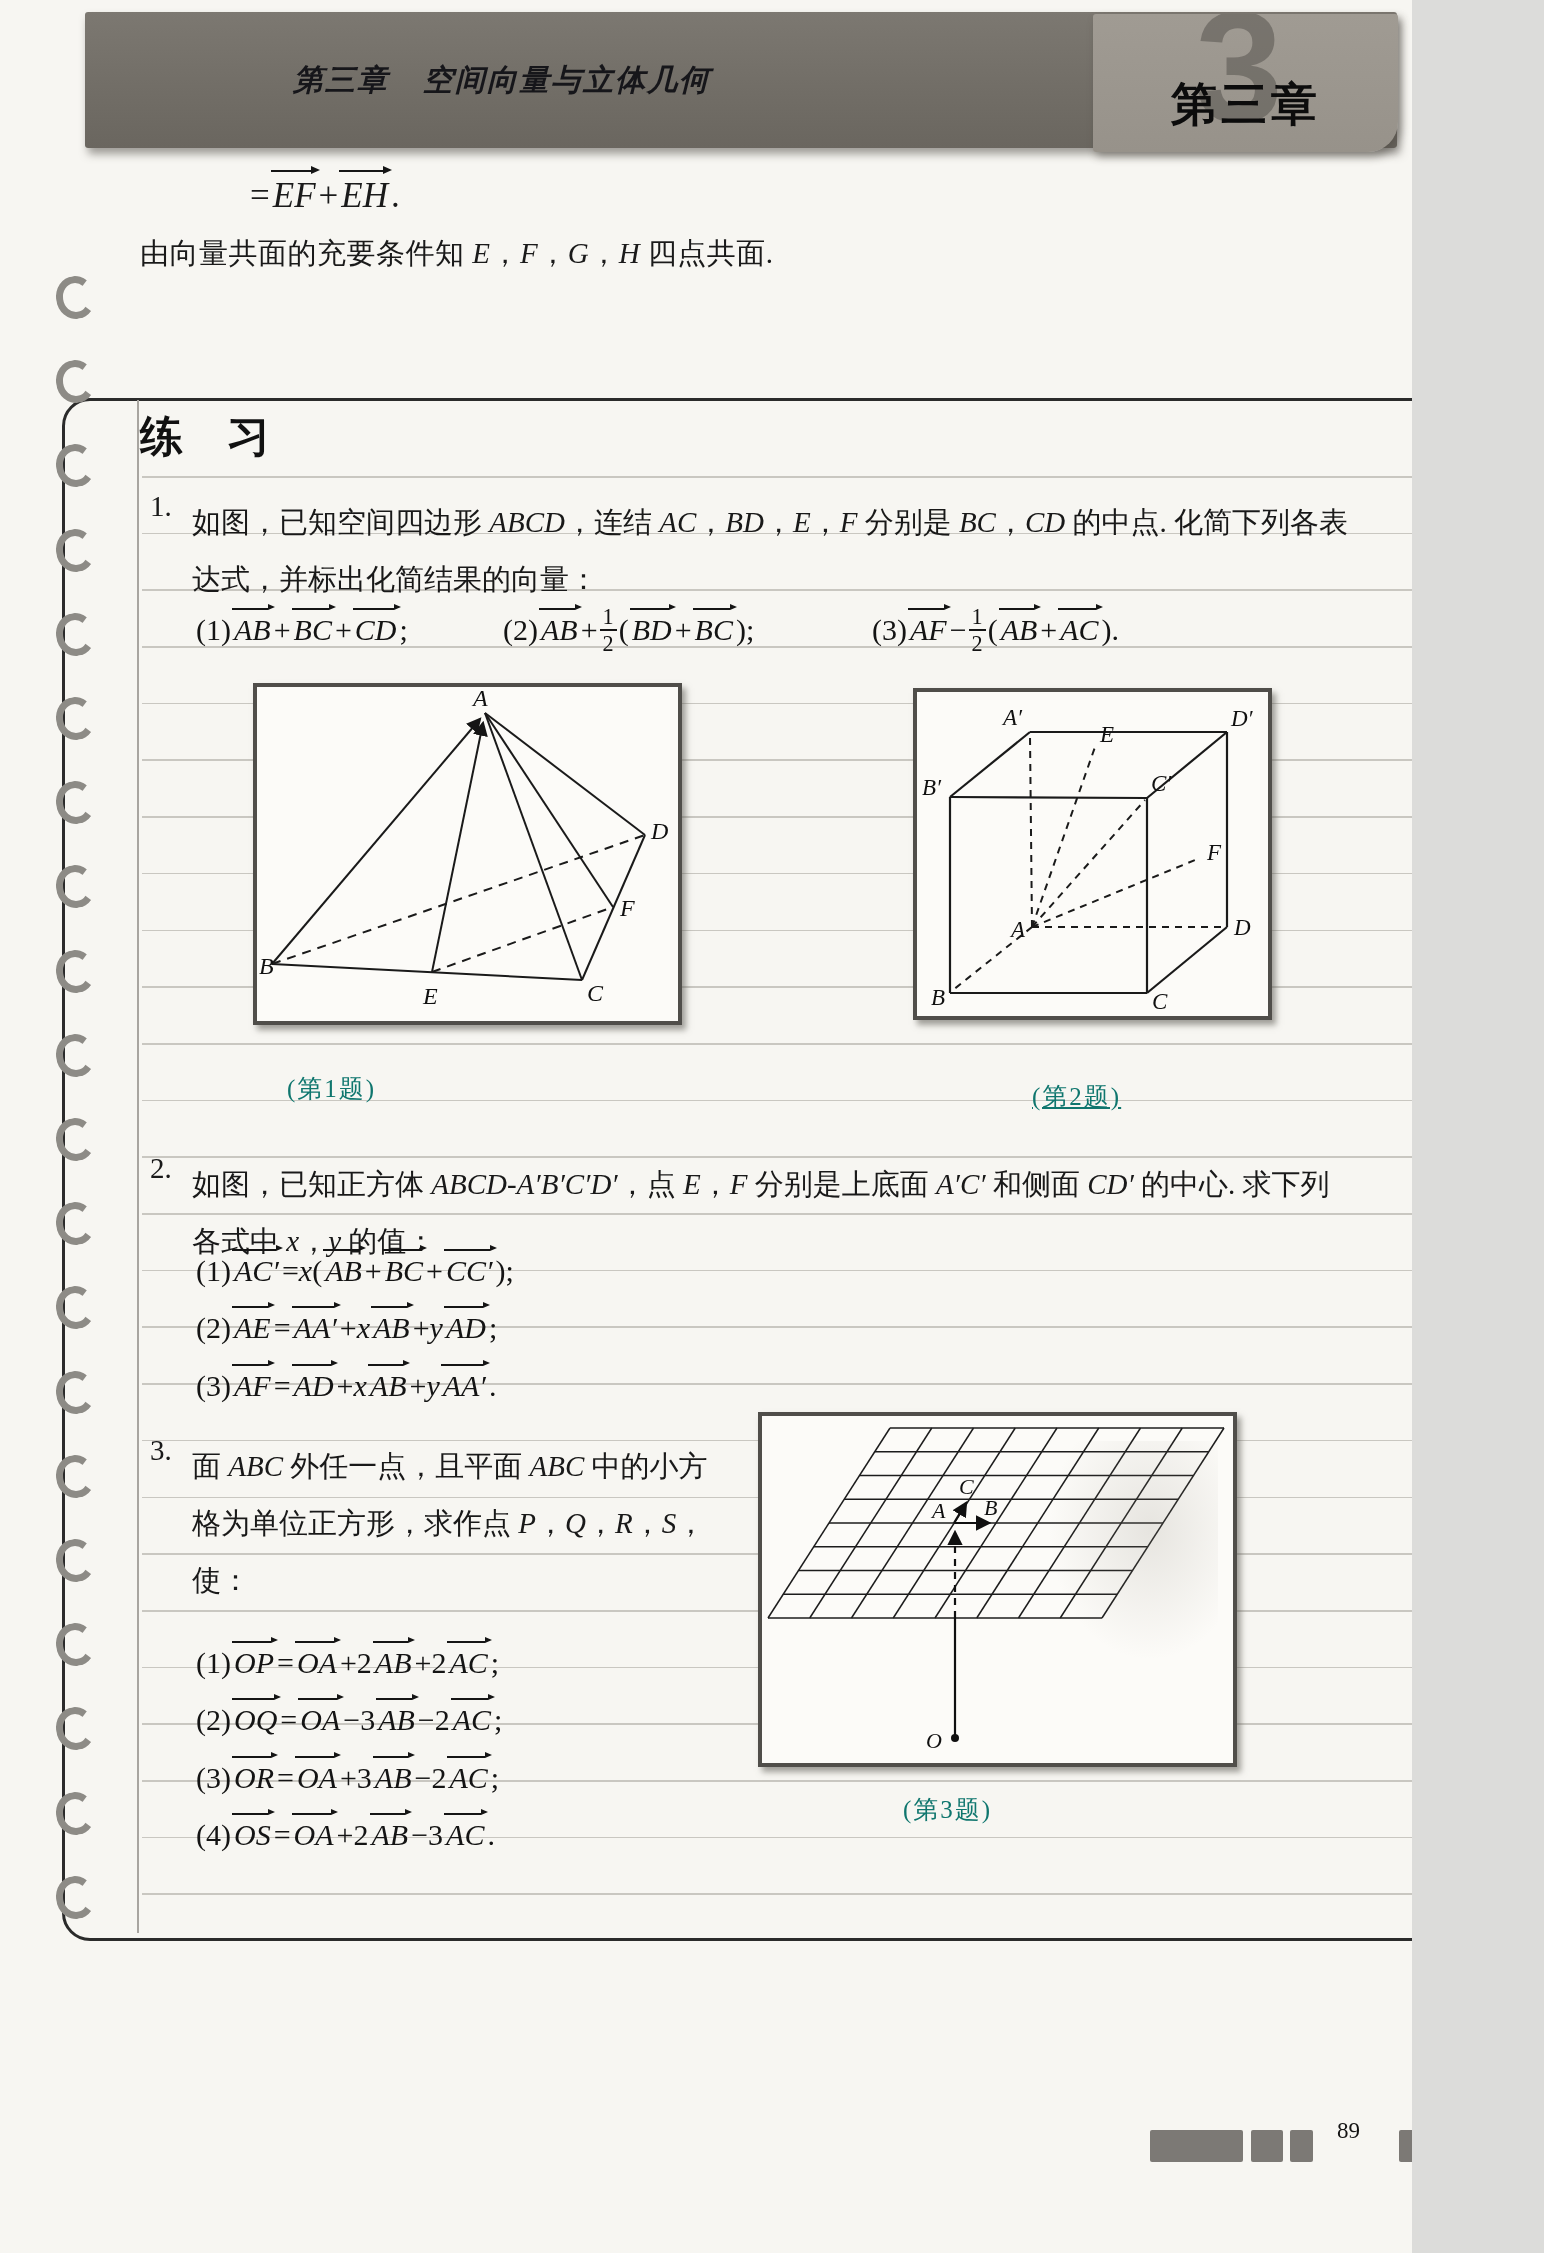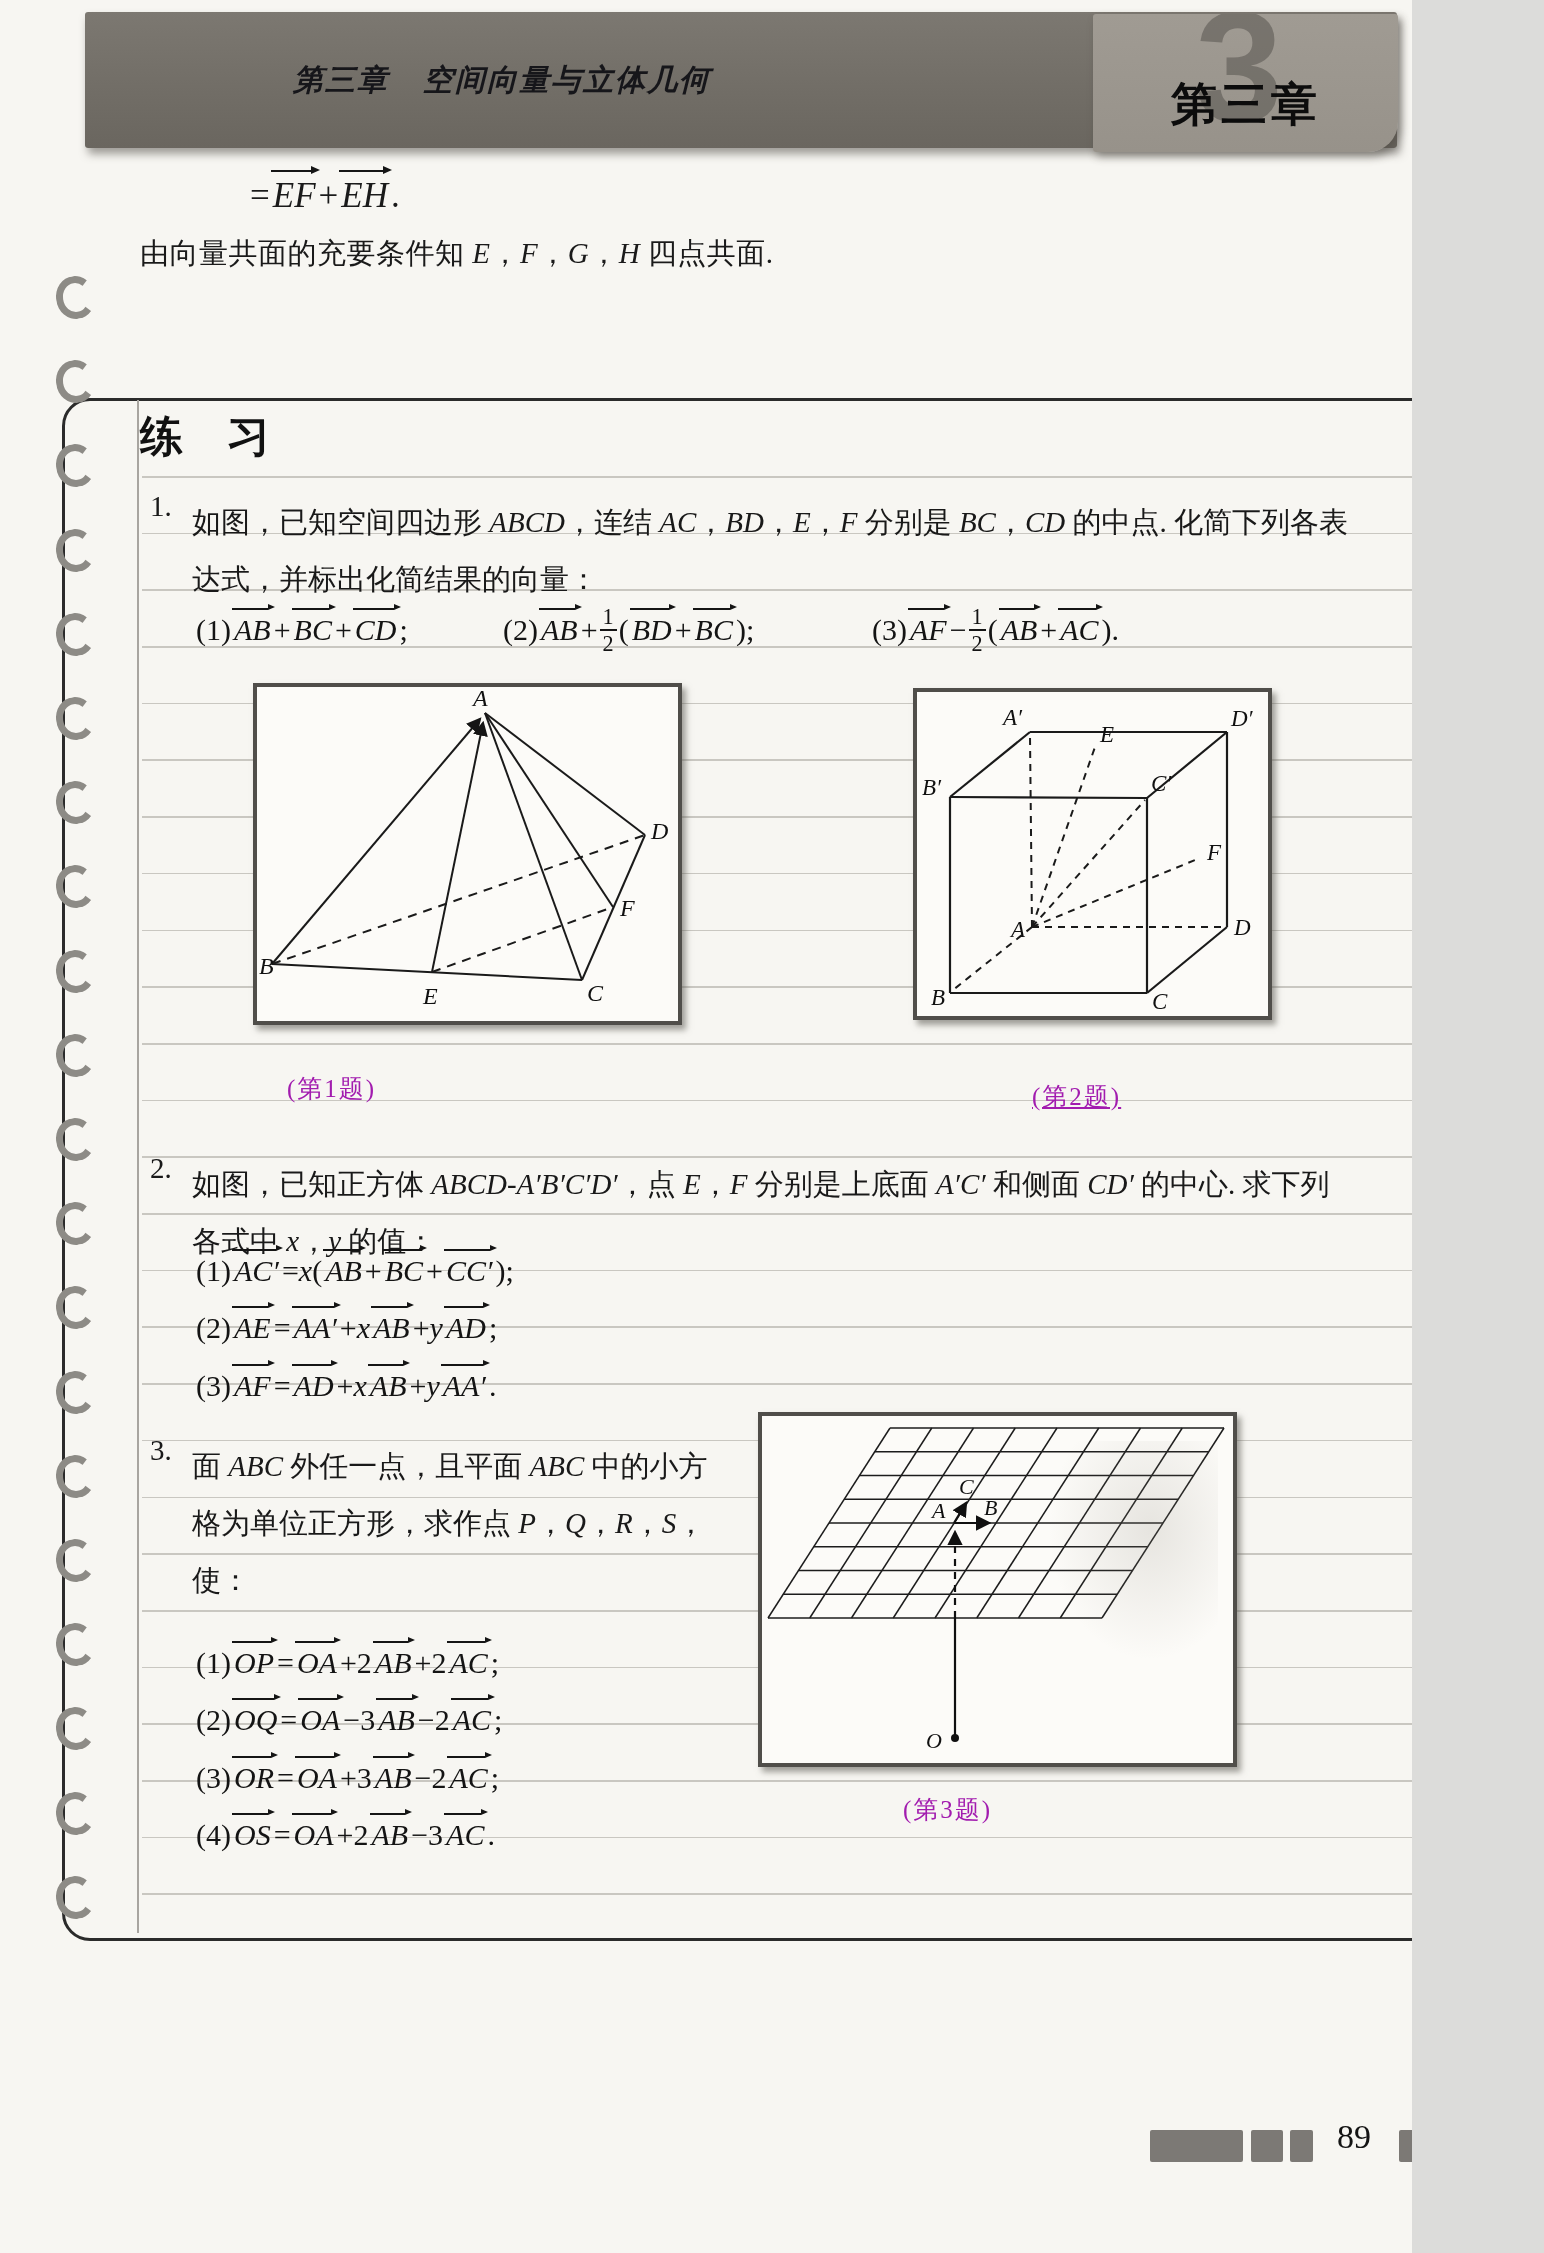--- a/index.html
+++ b/index.html
@@ -48,26 +48,26 @@
               border-left:0.26em solid #151515;}
   .frac{display:inline-flex;flex-direction:column;align-items:center;line-height:1.05;
         vertical-align:-0.5em;font-size:0.74em;margin:0 2px;}
   .frac .fn{padding:0 3px 1px;border-bottom:2px solid #151515;}
   .frac .fd{padding-top:1px;}
   
   .fig{position:absolute;background:#fcfbf8;border:4px solid #504e4a;
        box-shadow:4px 5px 6px rgba(88,85,79,.55);}
   .fig svg{display:block;}
   .fig text{font-family:"Liberation Serif",serif;font-style:italic;fill:#101010;}
-  .caption{position:absolute;font-size:25px;letter-spacing:2px;color:#a21caf;}
+  .caption{position:absolute;font-size:25px;letter-spacing:2px;color:#0f766e;}
   .stain{position:absolute;right:15px;top:25px;width:170px;height:220px;
          background:radial-gradient(ellipse at 60% 40%,rgba(145,139,126,.20),rgba(145,139,126,0) 70%);}
   
   .fblock{position:absolute;height:32px;border-radius:2px;background:#7c7975;}
-  .pagenum{position:absolute;left:1337px;top:2118px;font-size:34px;color:#141414;}
+  .pagenum{position:absolute;left:1337px;top:2118px;font-size:23px;color:#141414;}
 </style>
 </head>
 <body>
 
 <div class="page">
 
   <div class="ruled"></div>
   <div class="nbox"></div>
   <div class="margin-line"></div>
   <div id="binder-holes">

